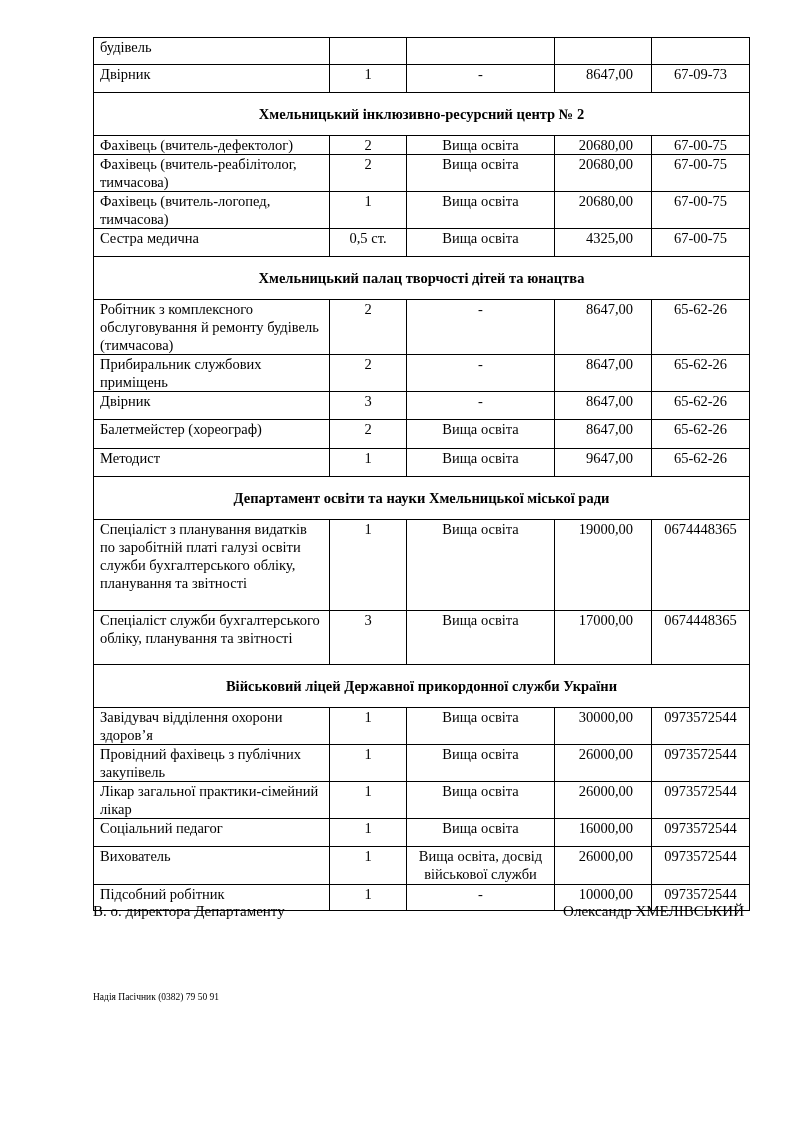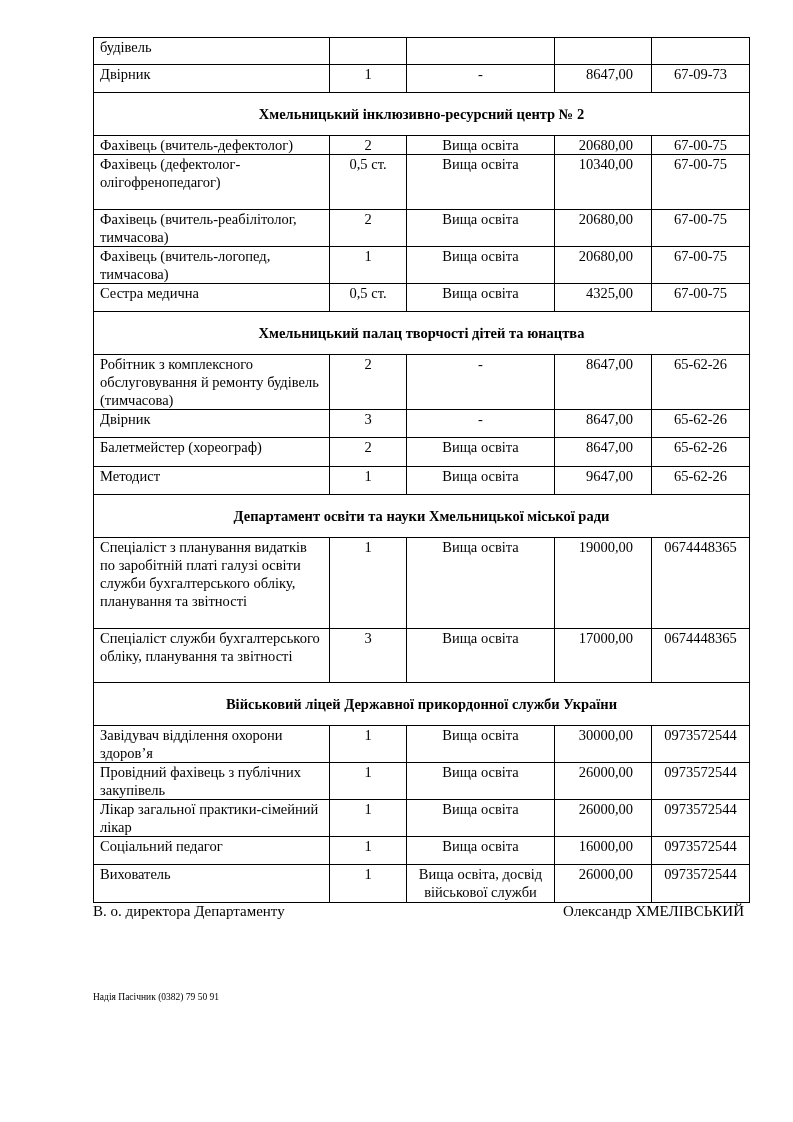--- a/index.html
+++ b/index.html
@@ -49,27 +49,20 @@
         <tr class="section" style="height: 22px;">
           <td colspan="5">Хмельницький інклюзивно-ресурсний центр № 2</td>
         </tr>
         <tr style="height: 18px;">
           <td class="pos">Фахівець (вчитель-дефектолог)</td>
           <td class="num">2</td>
           <td class="req">Вища освіта</td>
           <td class="sal">20680,00</td>
           <td class="ph">67-00-75</td>
         </tr>
-        <tr style="height: 55px;">
-          <td class="pos">Фахівець (дефектолог-олігофренопедагог)</td>
-          <td class="num">0,5 ст.</td>
-          <td class="req">Вища освіта</td>
-          <td class="sal">10340,00</td>
-          <td class="ph">67-00-75</td>
-        </tr>
         <tr style="height: 36px;">
           <td class="pos">Фахівець (вчитель-реабілітолог, тимчасова)</td>
           <td class="num">2</td>
           <td class="req">Вища освіта</td>
           <td class="sal">20680,00</td>
           <td class="ph">67-00-75</td>
         </tr>
         <tr style="height: 37px;">
           <td class="pos">Фахівець (вчитель-логопед, тимчасова)</td>
           <td class="num">1</td>
@@ -82,20 +75,27 @@
           <td class="num">0,5 ст.</td>
           <td class="req">Вища освіта</td>
           <td class="sal">4325,00</td>
           <td class="ph">67-00-75</td>
         </tr>
         <tr class="section" style="height: 21px;">
           <td colspan="5">Хмельницький палац творчості дітей та юнацтва</td>
         </tr>
         <tr style="height: 55px;">
           <td class="pos">Робітник з комплексного обслуговування й ремонту будівель (тимчасова)</td>
+          <td class="num">2</td>
+          <td class="req">-</td>
+          <td class="sal">8647,00</td>
+          <td class="ph">65-62-26</td>
+        </tr>
+        <tr style="height: 36px;">
+          <td class="pos">Прибиральник службових приміщень</td>
           <td class="num">2</td>
           <td class="req">-</td>
           <td class="sal">8647,00</td>
           <td class="ph">65-62-26</td>
         </tr>
         <tr style="height: 28px;">
           <td class="pos">Двірник</td>
           <td class="num">3</td>
           <td class="req">-</td>
           <td class="sal">8647,00</td>
@@ -163,19 +163,26 @@
           <td class="sal">16000,00</td>
           <td class="ph">0973572544</td>
         </tr>
         <tr style="height: 38px; font-family: Liberation Serif, serif;">
           <td class="pos">Вихователь</td>
           <td class="num">1</td>
           <td class="req">Вища освіта, досвід військової служби</td>
           <td class="sal">26000,00</td>
           <td class="ph">0973572544</td>
         </tr>
+        <tr style="height: 26px;">
+          <td class="pos">Підсобний робітник</td>
+          <td class="num">1</td>
+          <td class="req">-</td>
+          <td class="sal">10000,00</td>
+          <td class="ph">0973572544</td>
+        </tr>
       </tbody>
   </table>
 </div>
 
 <div class="sig sig-left">В. о. директора Департаменту</div>
 <div class="sig sig-right">Олександр ХМЕЛІВСЬКИЙ</div>
 <div class="footer-note">Надія Пасічник  (0382) 79 50 91</div>
 
 </body></html>

